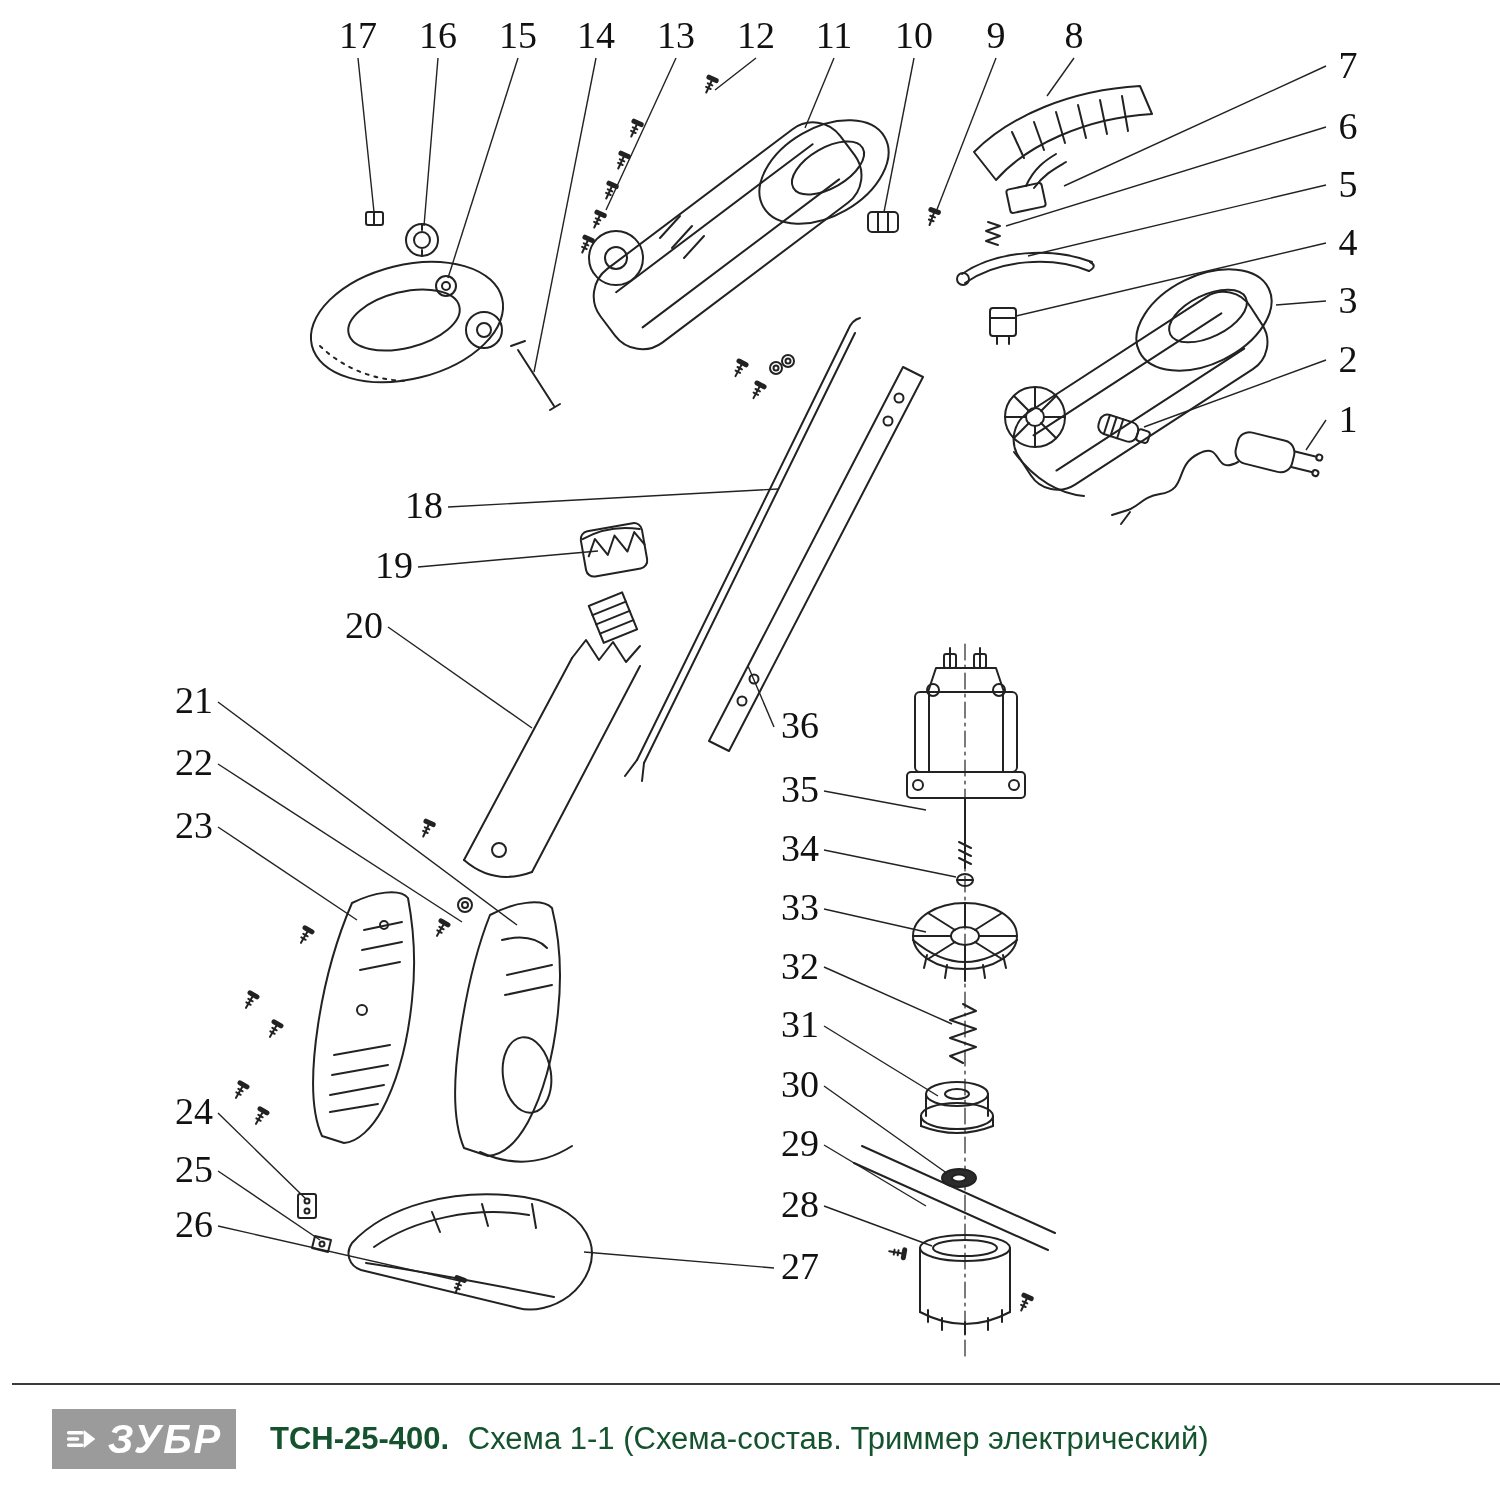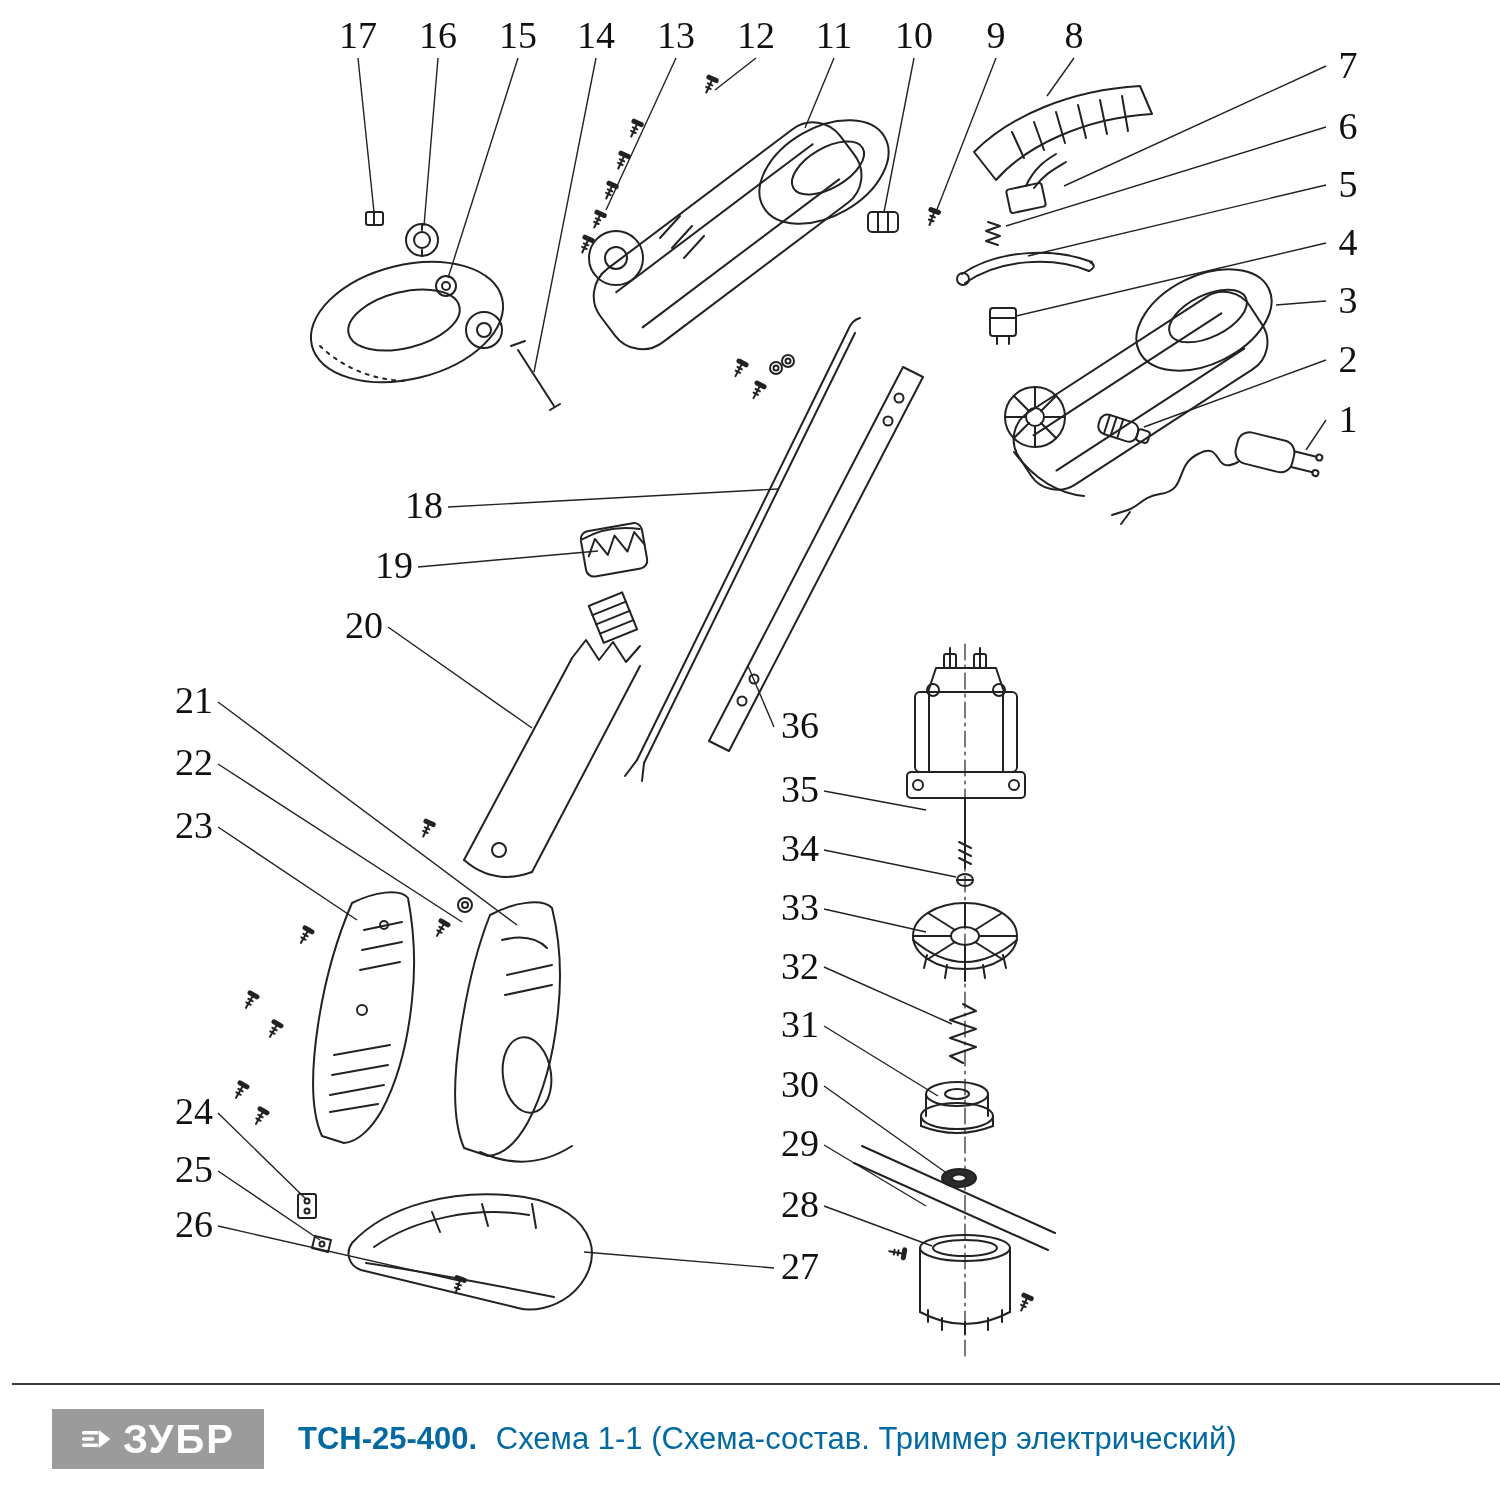--- a/index.html
+++ b/index.html
@@ -8,25 +8,25 @@
   svg.diagram{position:absolute;left:0;top:0;}
   .parts *{stroke:#222;fill:none;stroke-width:2;stroke-linecap:round;stroke-linejoin:round;}
   .parts .dark{fill:#2b2b2b;}
   .parts .wfill{fill:#fff;}
   .leaders line{stroke:#222;stroke-width:1.4;}
   .labels text{font-family:"Liberation Serif",serif;font-size:38px;fill:#111;stroke:none;}
   .axis{stroke:#222;stroke-width:1.2;stroke-dasharray:16 5 3 5;fill:none;}
   .footer{position:absolute;left:0;top:1383px;width:1500px;}
   .footer-rule{height:0;border-top:2px solid #3a3a3a;}
   .footer-row{display:flex;align-items:center;padding:24px 0 0 40px;gap:34px;}
-  .logo{width:212px;height:60px;background:#9b9b9b;display:flex;align-items:center;
-        justify-content:center;gap:10px;}
+  .logo{width:184px;height:60px;background:#9b9b9b;display:flex;align-items:center;
+        justify-content:center;gap:10px;font-style:italic;}
   .logo-arrow{width:32px;height:32px;}
   .logo-text{color:#fff;font-weight:700;font-size:40px;letter-spacing:2px;line-height:1;}
-  .doc-title{font-size:31px;color:#0369a1;}
+  .doc-title{font-size:31px;color:#14532d;}
   .model{font-weight:700;}
   .subtitle{margin-left:10px;font-weight:400;}
 </style>
 </head>
 <body>
 
 <div class="page">
 
 <svg class="diagram" width="1500" height="1500" viewBox="0 0 1500 1500">
 

